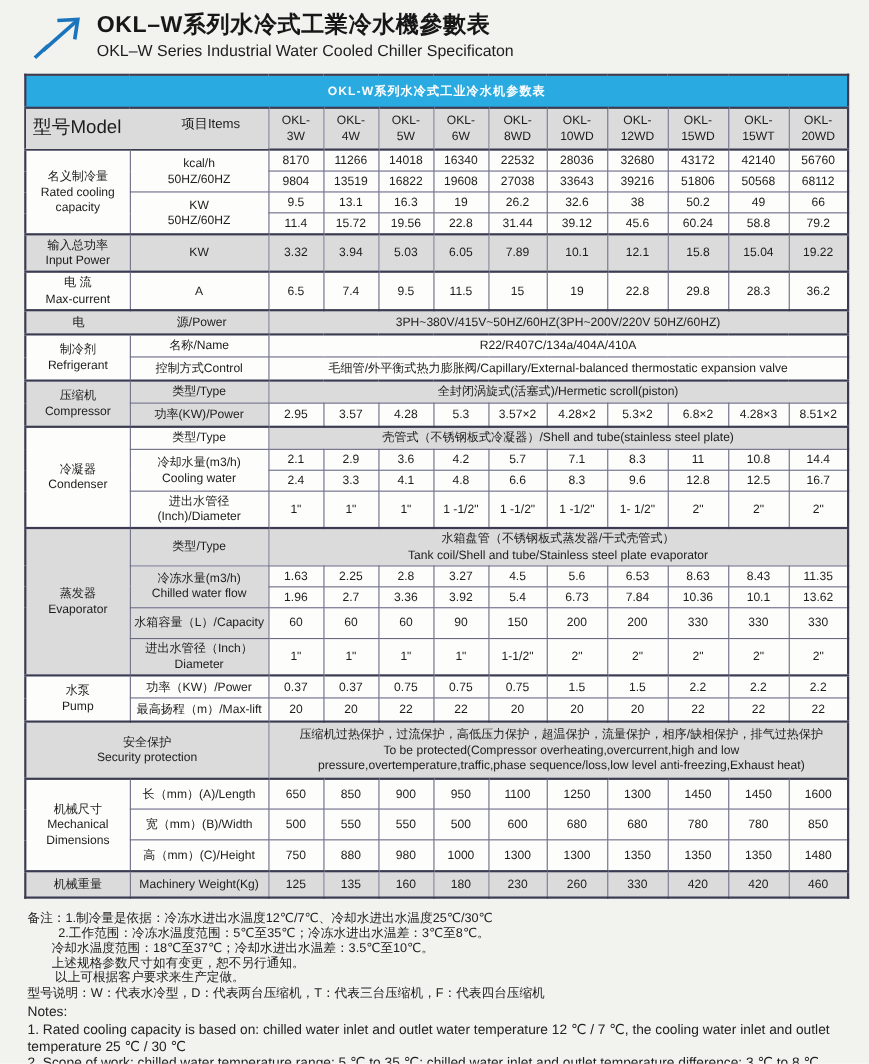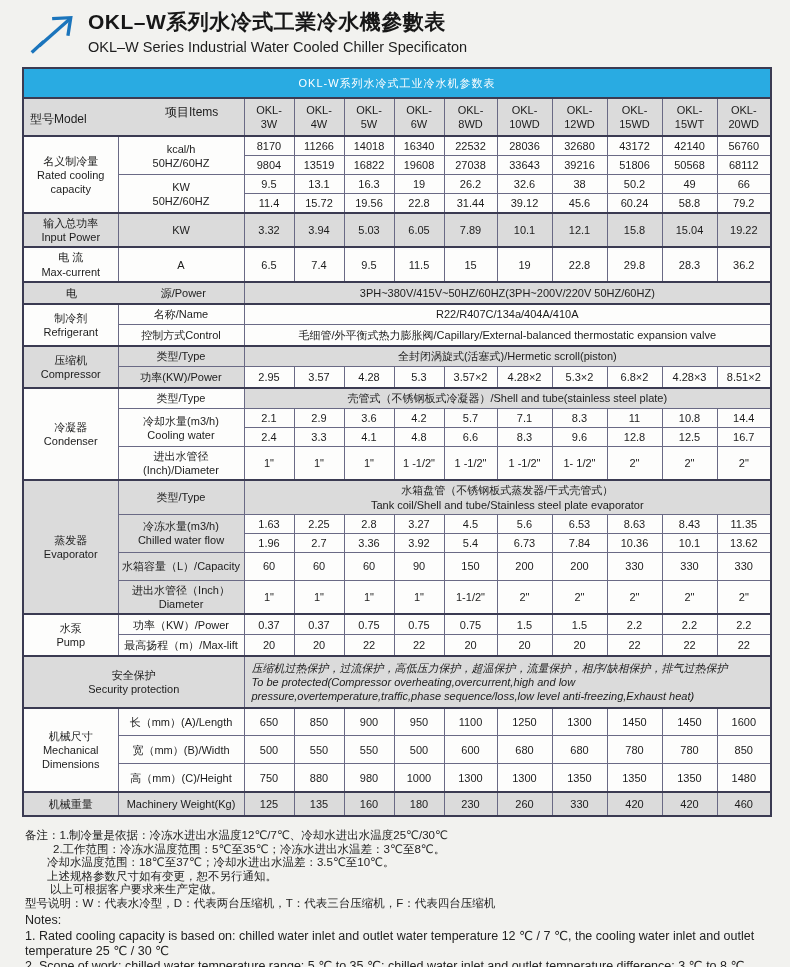--- a/index.html
+++ b/index.html
@@ -22,32 +22,32 @@
   
   table.spec{border-collapse:collapse;table-layout:fixed;width:748px;margin:11px 0 0 22px;
              border:2px solid var(--bdark);background:var(--cellbg);}
   table.spec td{border:1px solid var(--bmid);font-size:11px;line-height:1.28;text-align:center;
                 vertical-align:middle;padding:2px 1px;background:var(--cellbg);overflow:hidden;}
   table.spec td.shade{background:var(--shade);}
   tr.sect > td{border-top:2px solid var(--bdark);}
   td.pf{border-bottom:1px solid var(--blight);}
   tr.subline > td{border-top:1px solid var(--blight);}
 
-  td.ttl{background:var(--accent) !important;color:#fff;font-size:17px;font-weight:400;
+  td.ttl{background:var(--accent) !important;color:#fff;font-size:17px;font-weight:700;
          letter-spacing:1px;border:1px solid var(--accent);}
   td.corner{position:relative;
     background-image:linear-gradient(to bottom right,transparent calc(50% - 0.8px),
       var(--bmid) calc(50% - 0.8px) calc(50% + 0.8px),transparent calc(50% + 0.8px));}
-  td.corner .cm{position:absolute;left:6px;bottom:8px;font-size:12px;}
+  td.corner .cm{position:absolute;left:6px;bottom:8px;font-size:17px;}
   td.corner .ci{position:absolute;left:141px;top:6px;font-size:12px;}
   td.mh{font-size:11.5px;line-height:1.3;}
   td.glab{font-size:11.5px;}
   td.ilab{font-size:11px;}
   td.spanv{font-size:11px;}
-  td.spanv.left{text-align:left;padding-left:7px;font-style:italic;}
+  td.spanv.left{text-align:center;padding-left:7px;}
   td.plab{padding:0;}
   .pwrap{display:flex;align-items:center;width:100%;}
   .pwrap .pz{flex:0 0 93px;text-align:center;}
   .pwrap .pe{flex:1;text-align:center;padding-left:6px;}
 
   
   tbody tr:nth-child(1){height:30px;} tbody tr:nth-child(2){height:38px;}
   tbody tr:nth-child(3),tbody tr:nth-child(4),tbody tr:nth-child(5),tbody tr:nth-child(6),
   tbody tr:nth-child(15),tbody tr:nth-child(16),tbody tr:nth-child(19),tbody tr:nth-child(20){height:15px;}
   tbody tr:nth-child(7),tbody tr:nth-child(8){height:29px;}

